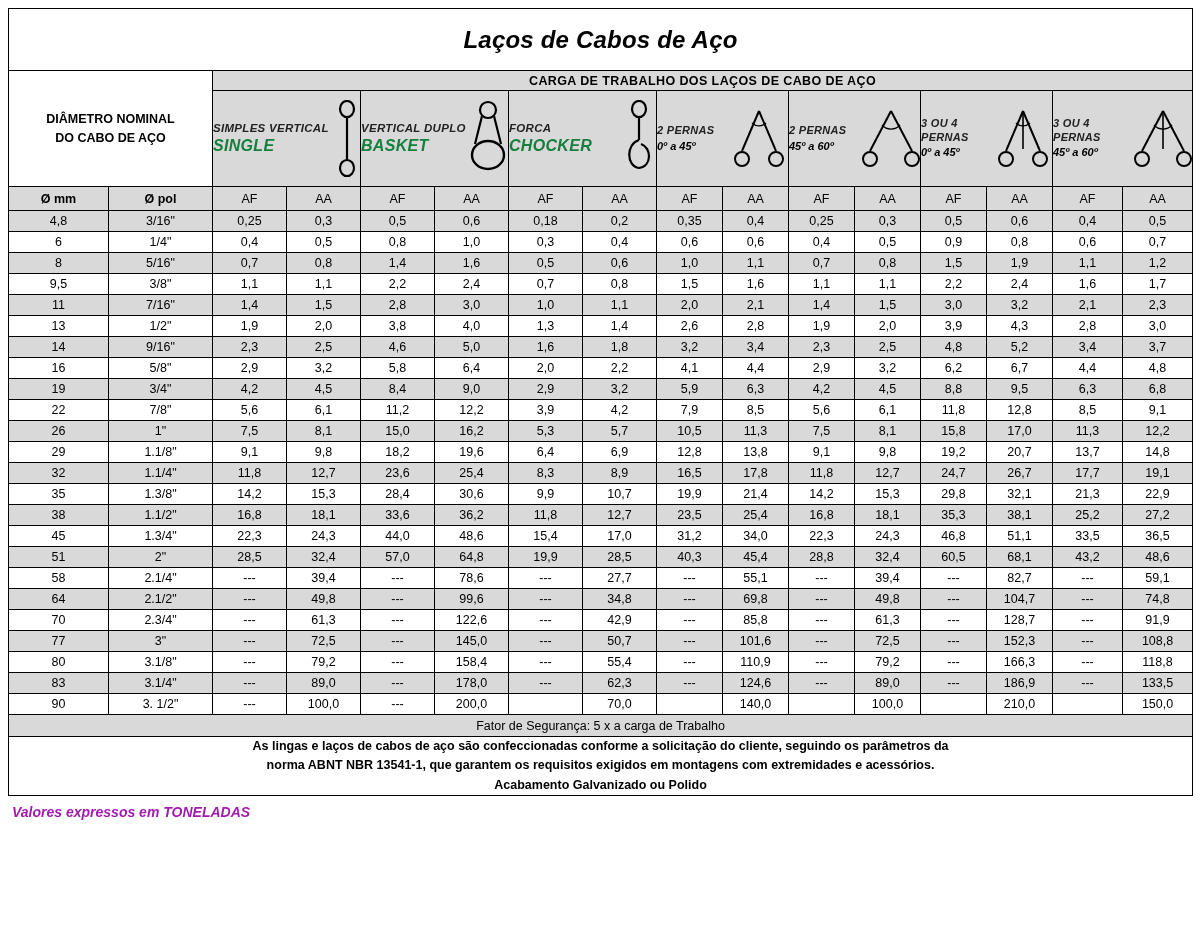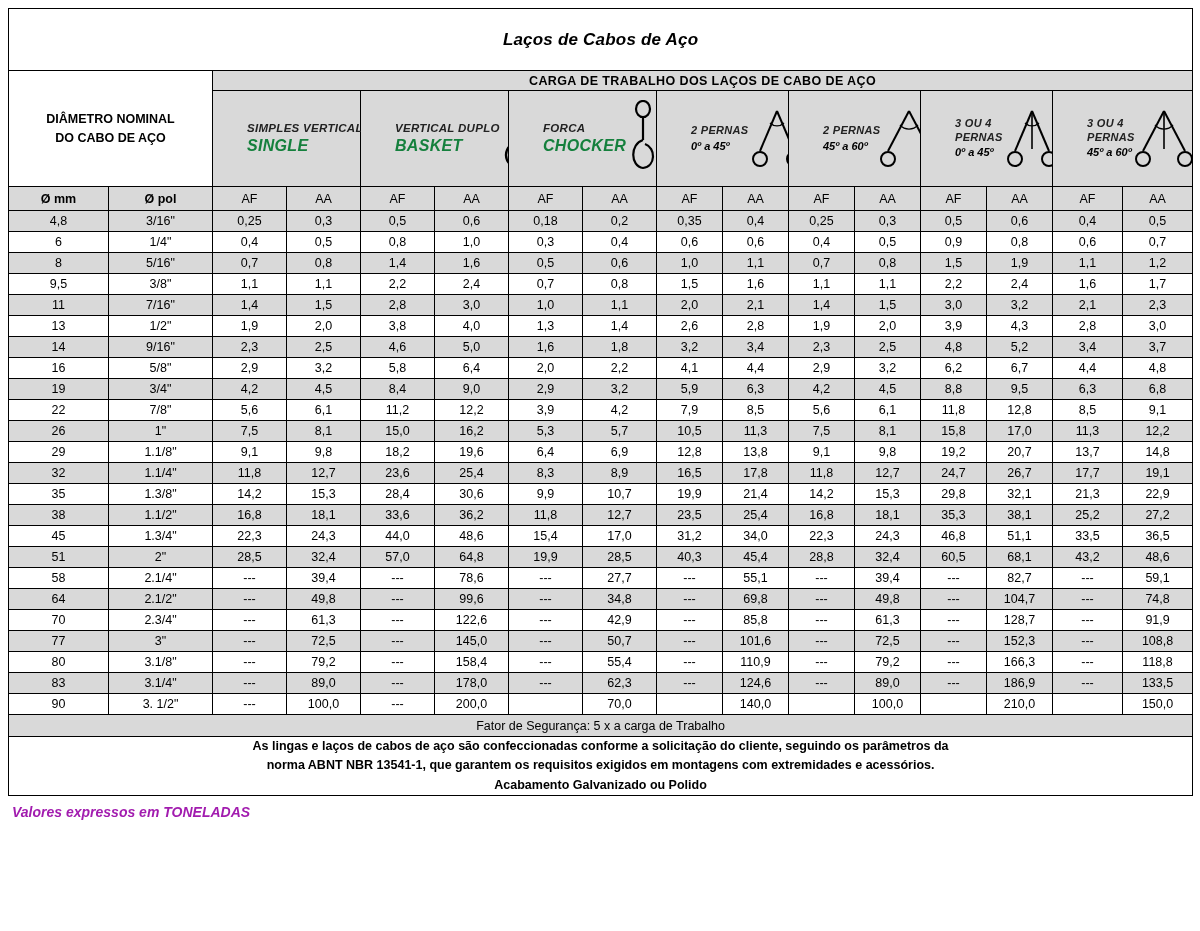--- a/index.html
+++ b/index.html
@@ -29,21 +29,21 @@
   }
 
   
   .title-cell {
     height: 62px;
     text-align: center;
     vertical-align: middle;
     background: #ffffff;
   }
   .title-cell .t {
-    font-size: 17px;
+    font-size: 24px;
     font-weight: bold;
     font-style: italic;
     letter-spacing: 0.2px;
     margin-top: 20px;
   }
 
   
   .band {
     background: #d9d9d9;
     text-align: center;
@@ -67,21 +67,20 @@
     height: 96px;
     position: relative;
     padding: 4px 6px;
   }
   .cfg-inner {
     display: flex;
     align-items: center;
     justify-content: space-between;
     height: 100%;
     width: 100%;
-    padding-left: 34px;
   }
   .cfg-text {
     text-align: left;
     line-height: 1.25;
     flex: 0 0 auto;
   }
   .cfg-l1 {
     font-size: 11.5px;
     font-weight: bold;
     font-style: italic;

